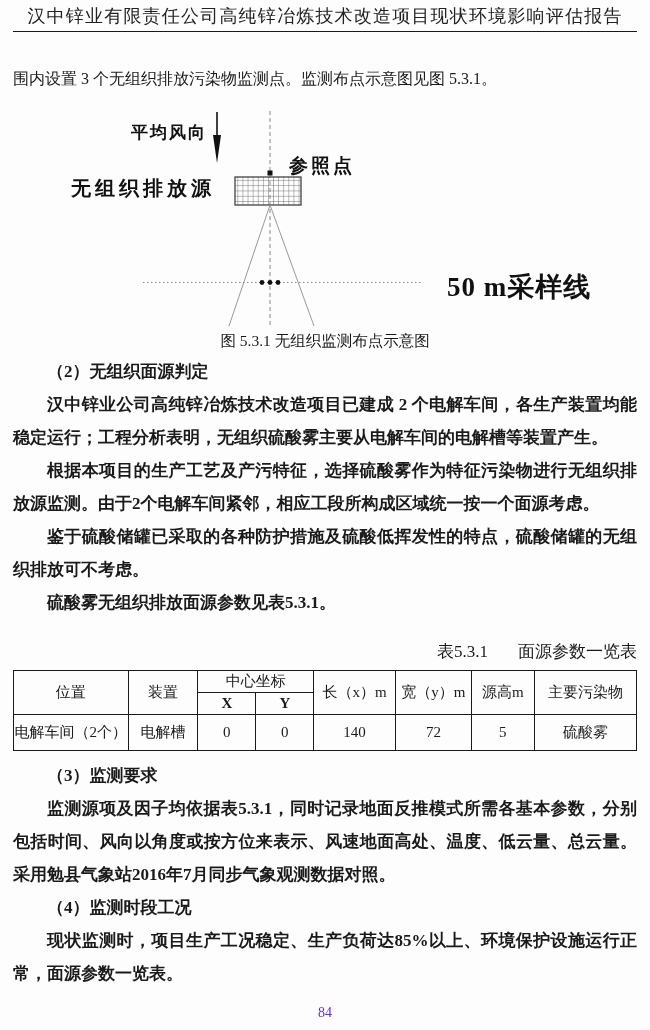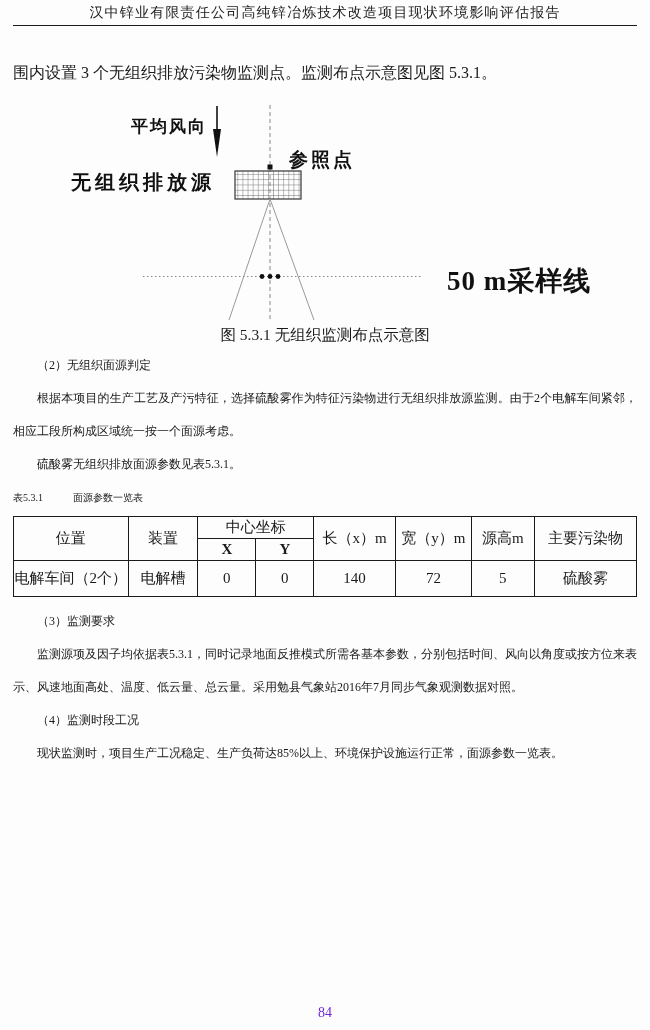--- a/index.html
+++ b/index.html
@@ -7,21 +7,21 @@
   body {
     background: #fdfdfd;
     color: #1a1a1a;
     font-family: "Liberation Serif", "DejaVu Serif", serif;
     position: relative;
   }
   .page { padding: 4px 13px 0 13px; }
 
   .doc-header {
     text-align: center;
-    font-size: 14px;
+    font-size: 18px;
     letter-spacing: 1.2px;
     color: #222;
     padding-bottom: 3px;
     border-bottom: 1.5px solid #1a1a1a;
   }
 
   .intro {
     margin-top: 30px;
     font-size: 16px;
     line-height: 33px;
@@ -44,34 +44,34 @@
 
   .fig-caption {
     text-align: center;
     font-size: 15.5px;
     line-height: 25px;
     margin-top: 2px;
   }
 
   
   .bodytext p, .bodytext h3 {
-    font-size: 12px;
-    font-weight: normal;
+    font-size: 17px;
+    font-weight: bold;
     line-height: 33px;
     text-align: justify;
     text-indent: 2em;
   }
   .bodytext { margin-top: 2px; }
 
   
   .table-title {
-    text-align: left;
-    font-size: 10px;
+    text-align: right;
+    font-size: 17px;
     line-height: 26px;
-    margin-top: 4px;
+    margin-top: 20px;
   }
   .table-title .gap { display: inline-block; width: 30px; }
   table.params {
     width: 100%;
     border-collapse: collapse;
     margin-top: 5px;
     table-layout: fixed;
   }
   table.params th, table.params td {
     border: 1.4px solid #1a1a1a;
@@ -141,21 +141,23 @@
     <div class="dlabel wind">平均风向</div>
     <div class="dlabel source">无组织排放源</div>
     <div class="dlabel refpoint">参照点</div>
     <div class="dlabel sampline">50 m采样线</div>
   </div>
 
   <div class="fig-caption">图 5.3.1   无组织监测布点示意图</div>
 
   <div class="bodytext">
     <h3>（2）无组织面源判定</h3>
+    <p>汉中锌业公司高纯锌冶炼技术改造项目已建成 2 个电解车间，各生产装置均能稳定运行；工程分析表明，无组织硫酸雾主要从电解车间的电解槽等装置产生。</p>
     <p>根据本项目的生产工艺及产污特征，选择硫酸雾作为特征污染物进行无组织排放源监测。由于2个电解车间紧邻，相应工段所构成区域统一按一个面源考虑。</p>
+    <p>鉴于硫酸储罐已采取的各种防护措施及硫酸低挥发性的特点，硫酸储罐的无组织排放可不考虑。</p>
     <p>硫酸雾无组织排放面源参数见表5.3.1。</p>
   </div>
 
   <div class="table-title">
     <span>表5.3.1</span><span class="gap"></span><span>面源参数一览表</span>
   </div>
 
   <table class="params">
     <colgroup>
       <col style="width:18.4%">

